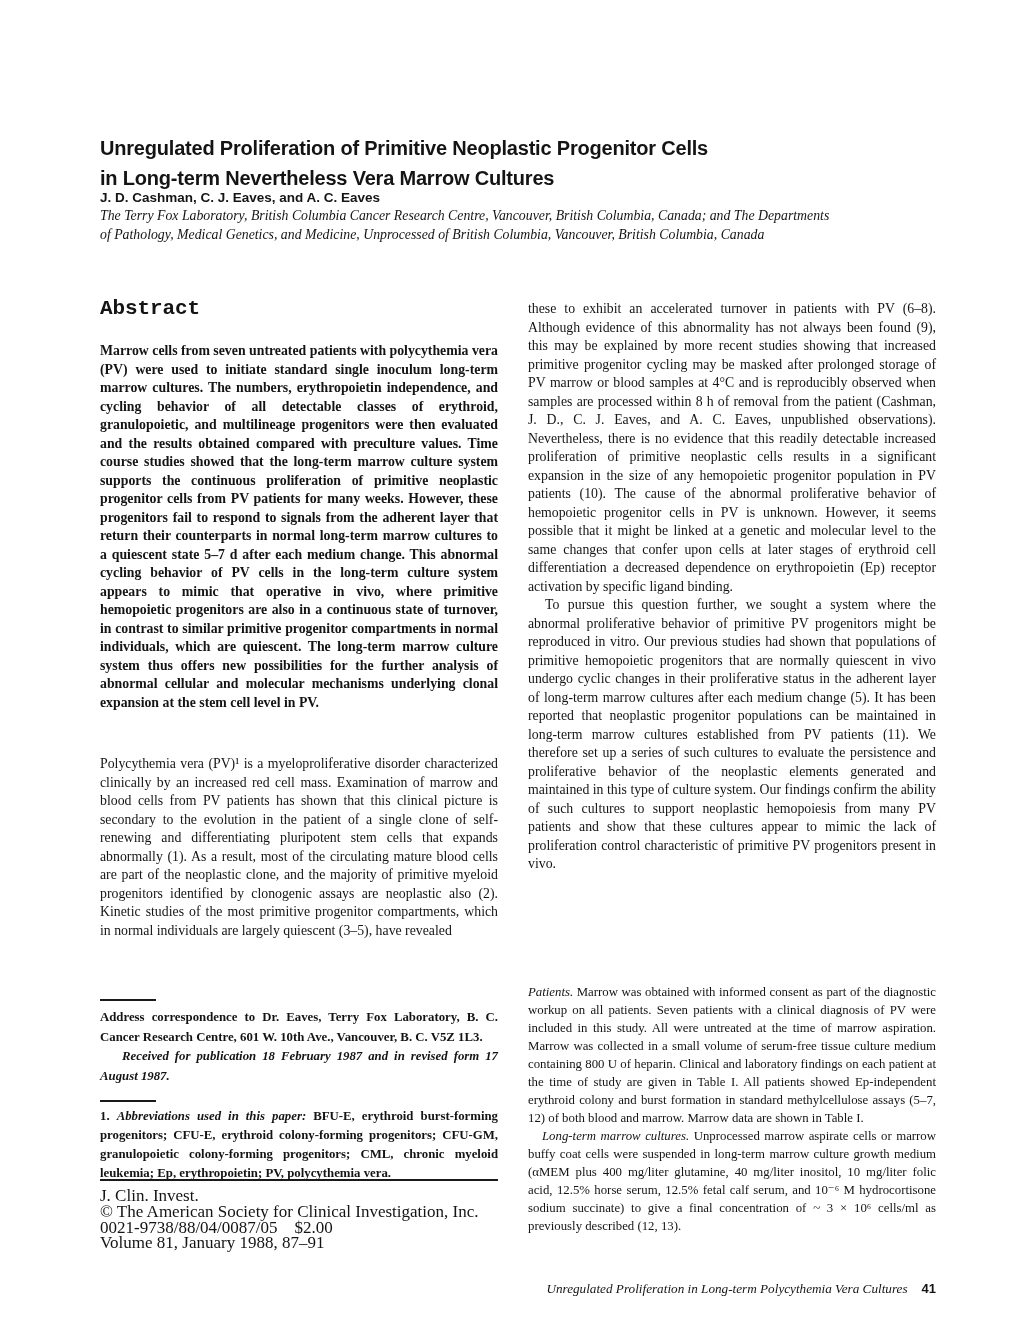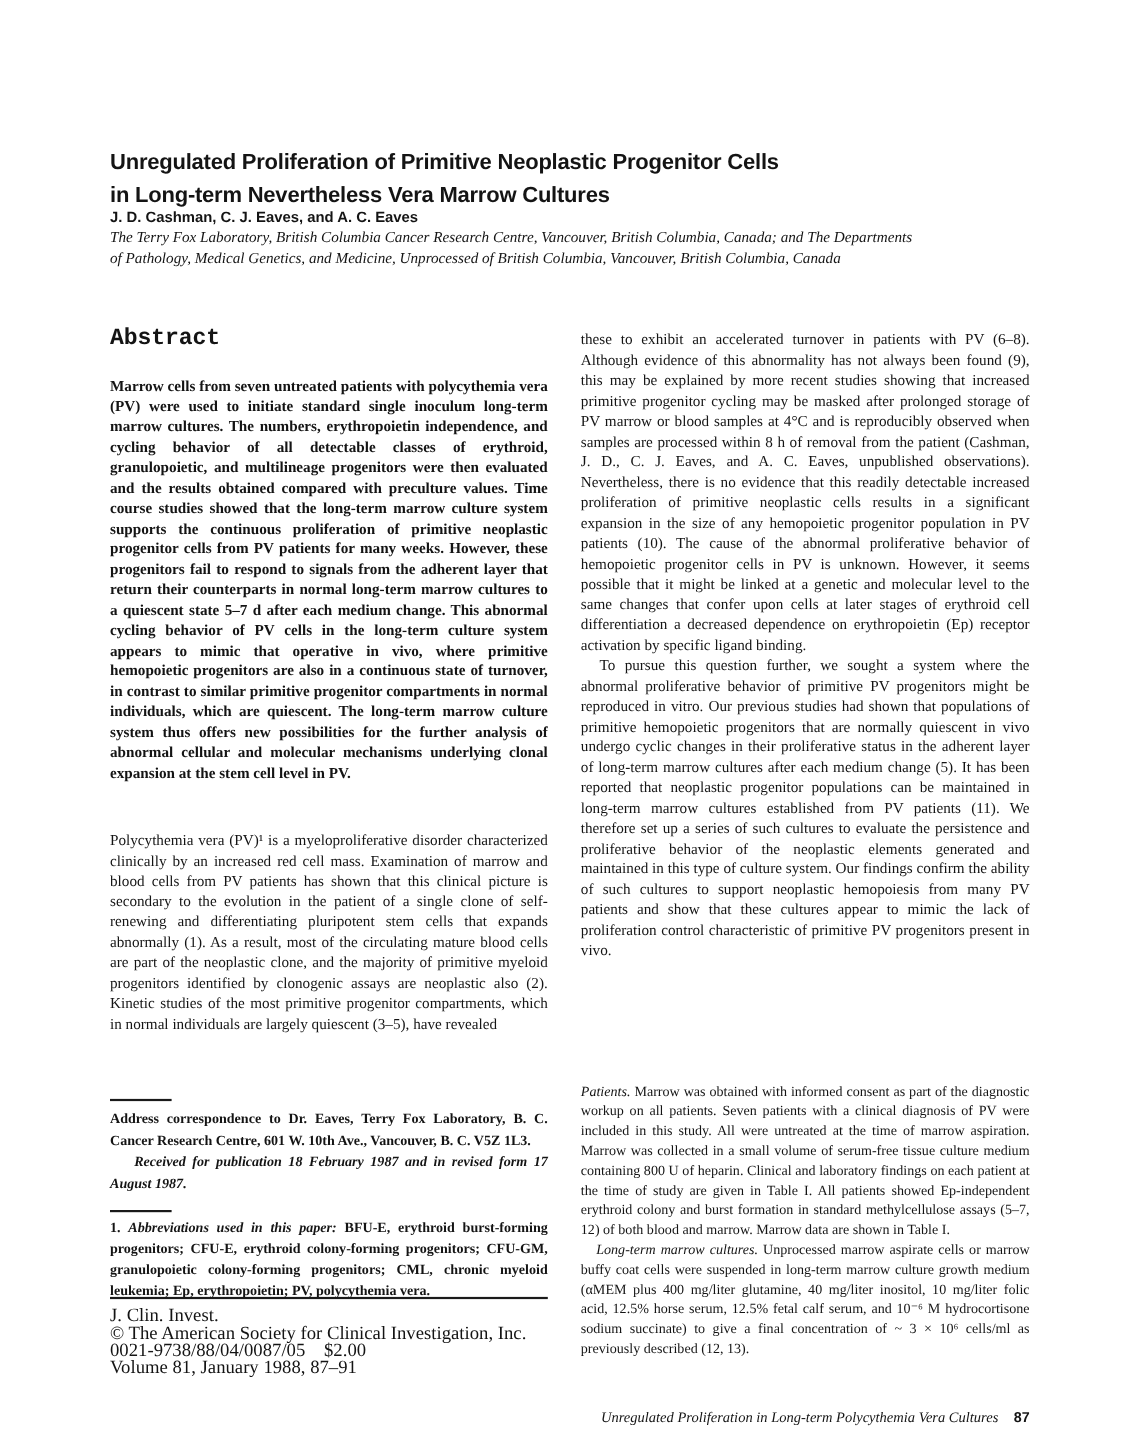--- a/index.html
+++ b/index.html
@@ -136,14 +136,14 @@
   <p class="bodytext">these to exhibit an accelerated turnover in patients with PV (6–8). Although evidence of this abnormality has not always been found (9), this may be explained by more recent studies showing that increased primitive progenitor cycling may be masked after prolonged storage of PV marrow or blood samples at 4°C and is reproducibly observed when samples are processed within 8 h of removal from the patient (Cashman, J. D., C. J. Eaves, and A. C. Eaves, unpublished observations). Nevertheless, there is no evidence that this readily detectable increased proliferation of primitive neoplastic cells results in a significant expansion in the size of any hemopoietic progenitor population in PV patients (10). The cause of the abnormal proliferative behavior of hemopoietic progenitor cells in PV is unknown. However, it seems possible that it might be linked at a genetic and molecular level to the same changes that confer upon cells at later stages of erythroid cell differentiation a decreased dependence on erythropoietin (Ep) receptor activation by specific ligand binding.</p>
   <p class="bodytext indent">To pursue this question further, we sought a system where the abnormal proliferative behavior of primitive PV progenitors might be reproduced in vitro. Our previous studies had shown that populations of primitive hemopoietic progenitors that are normally quiescent in vivo undergo cyclic changes in their proliferative status in the adherent layer of long-term marrow cultures after each medium change (5). It has been reported that neoplastic progenitor populations can be maintained in long-term marrow cultures established from PV patients (11). We therefore set up a series of such cultures to evaluate the persistence and proliferative behavior of the neoplastic elements generated and maintained in this type of culture system. Our findings confirm the ability of such cultures to support neoplastic hemopoiesis from many PV patients and show that these cultures appear to mimic the lack of proliferation control characteristic of primitive PV progenitors present in vivo.</p>
 </div>
 
 <div class="abs col-right" style="top:968px;">
   <p class="methods-body first"><i>Patients.</i><span> Marrow was obtained with informed consent as part of the diagnostic workup on all patients. Seven patients with a clinical diagnosis of PV were included in this study. All were untreated at the time of marrow aspiration. Marrow was collected in a small volume of serum-free tissue culture medium containing 800 U of heparin. Clinical and laboratory findings on each patient at the time of study are given in Table I. All patients showed Ep-independent erythroid colony and burst formation in standard methylcellulose assays (5–7, 12) of both blood and marrow. Marrow data are shown in Table I.</span></p>
   <p class="methods-body indent2"><i>Long-term marrow cultures.</i><span> Unprocessed marrow aspirate cells or marrow buffy coat cells were suspended in long-term marrow culture growth medium (αMEM plus 400 mg/liter glutamine, 40 mg/liter inositol, 10 mg/liter folic acid, 12.5% horse serum, 12.5% fetal calf serum, and 10⁻⁶ M hydrocortisone sodium succinate) to give a final concentration of ~ 3 × 10⁶ cells/ml as previously described (12, 13).</span></p>
 </div>
 
 <div class="abs running-footer">
-  <span class="rt">Unregulated Proliferation in Long-term Polycythemia Vera Cultures</span><span class="pn">87</span>
+  <span class="rt">Unregulated Proliferation in Long-term Polycythemia Vera Cultures</span><span class="pn">41</span>
 </div>
 
 </body></html>

